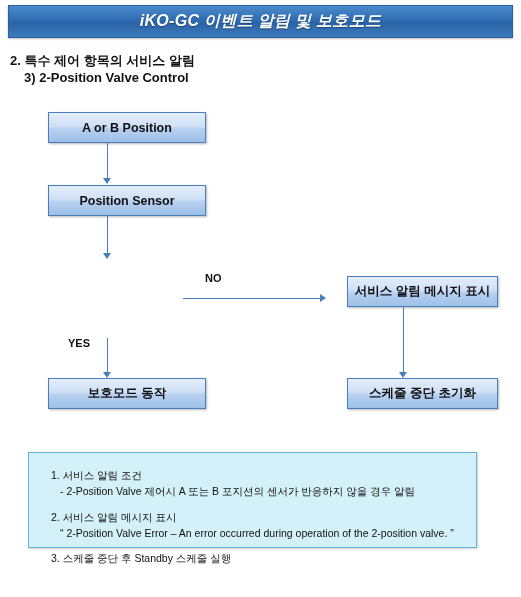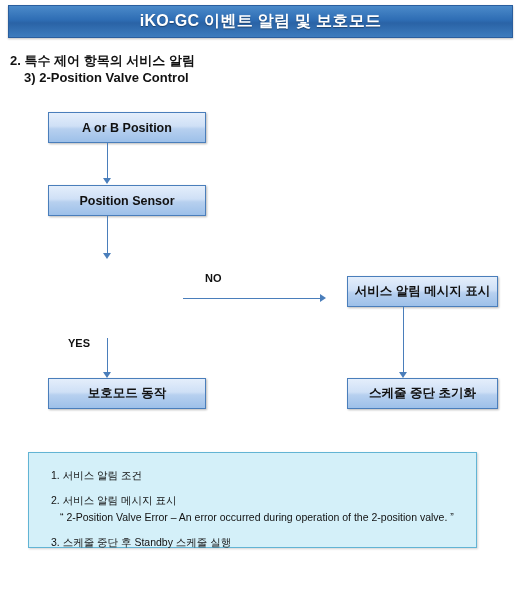--- a/index.html
+++ b/index.html
@@ -11,20 +11,21 @@
   }
   #canvas { position: relative; width: 521px; height: 597px; background: #fff; }
 
   
   .header-bar {
     position: absolute; left: 8px; top: 5px; width: 505px; height: 33px;
     background: linear-gradient(to bottom, #4b8ac9 0%, #2e6db4 45%, #2a63a6 55%, #3d7cbe 100%);
     border: 1px solid #2a5e9e;
     display: flex; align-items: center; justify-content: center;
     box-shadow: 0 1px 2px rgba(0,0,0,0.25);
+    font-style: italic;
   }
   .header-title {
     color: #ffffff; font-size: 16px; font-weight: bold; letter-spacing: 0.3px;
     text-shadow: 0 1px 1px rgba(0,0,0,0.35);
   }
 
   
   .heading-1 {
     position: absolute; left: 10px; top: 52px;
     font-size: 13px; font-weight: bold; color: #111; white-space: nowrap;
@@ -130,20 +131,21 @@
   <div class="fbox" style="left:28px; top:378px; width:158px; height:31px;">
     <span>보호모드 동작</span>
   </div>
 
   <div class="fbox" style="left:327px; top:378px; width:151px; height:31px;">
     <span>스케줄 중단 초기화</span>
   </div>
 
   <div class="info-panel">
     <div class="info-line">1. 서비스 알림 조건</div>
+    <div class="info-sub">- 2-Position Valve 제어시 A 또는 B 포지션의 센서가 반응하지 않을 경우 알림</div>
     <div class="info-gap"></div>
     <div class="info-line">2. 서비스 알림 메시지 표시</div>
     <div class="info-sub-wrap">“ 2-Position Valve Error – An error occurred during operation of the 2-position valve. ”</div>
     <div class="info-gap"></div>
     <div class="info-line">3. 스케줄 중단 후 Standby 스케줄 실행</div>
   </div>
 
 </div>
 
 </body></html>

